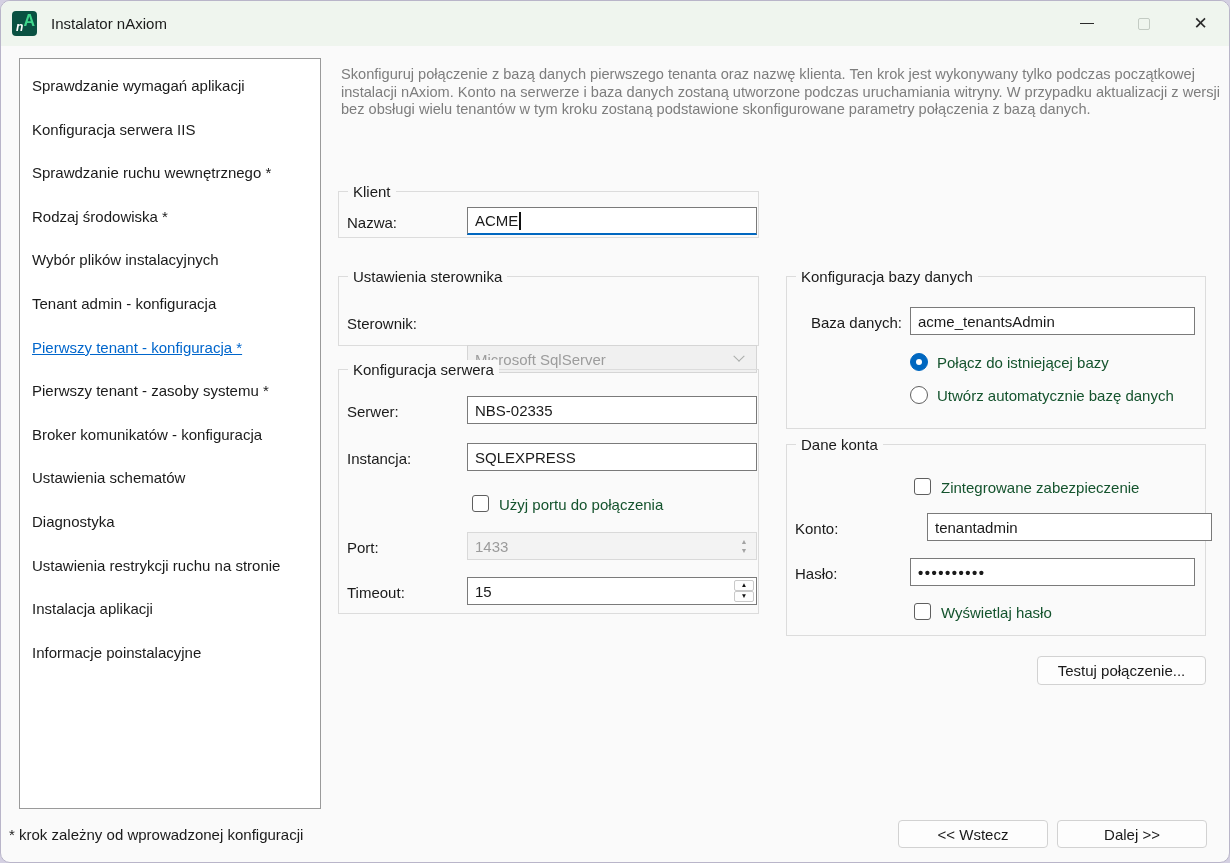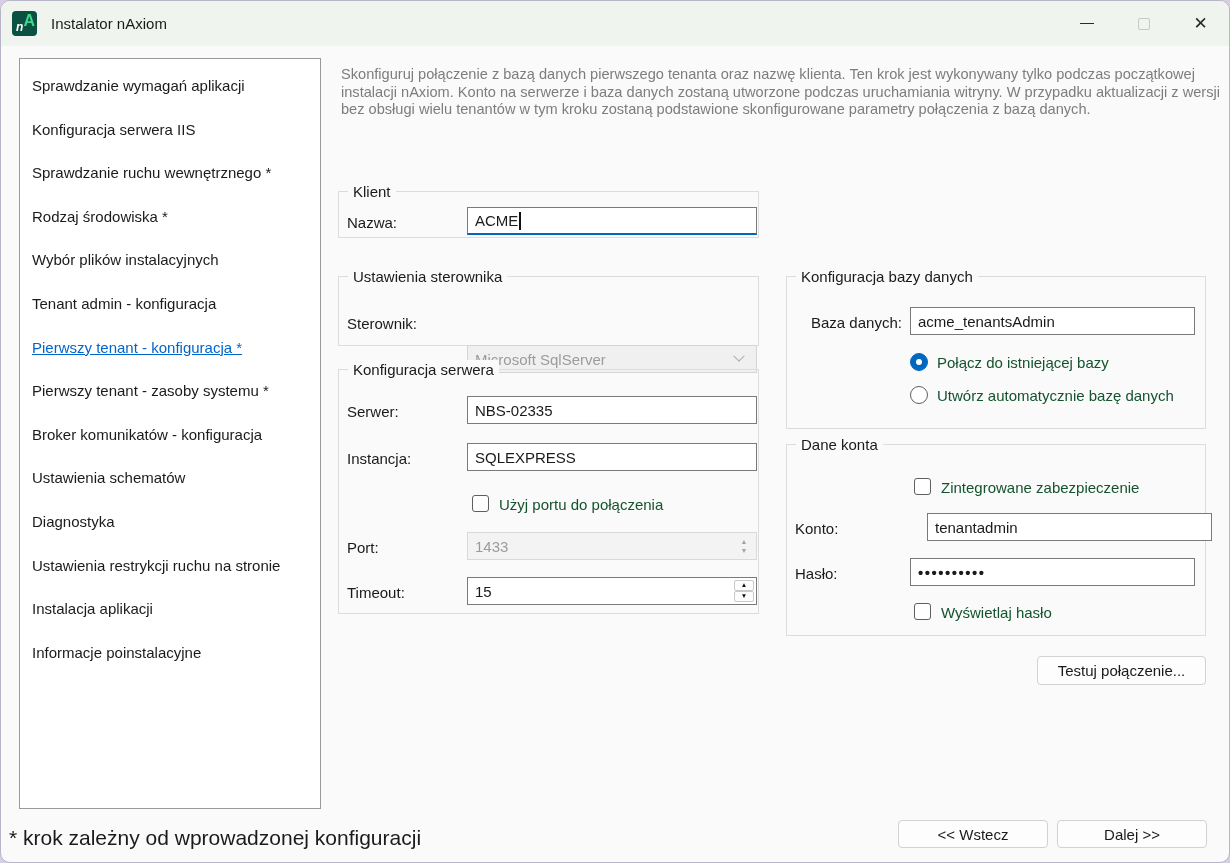--- a/index.html
+++ b/index.html
@@ -121,21 +121,21 @@
   }
   .ctl-label { position:absolute; font-size:15px; color:#14532d; white-space:nowrap; }
   
   .btn {
     position:absolute; background:#fdfdfd; border:1px solid #d2d2d2; border-radius:4px;
     font-size:15px; color:#1a1a1a; font-family:inherit; cursor:default;
     display:flex; align-items:center; justify-content:center;
   }
   
   .foot-note {
-    position:absolute; left:8px; top:825px; font-size:21px; color:#1b1b1b;
+    position:absolute; left:8px; top:825px; font-size:15px; color:#1b1b1b;
   }
 </style>
 </head>
 <body>
 
 <div class="window">
 
   <div class="titlebar">
     <div class="app-icon">
       <span class="n">n</span>

